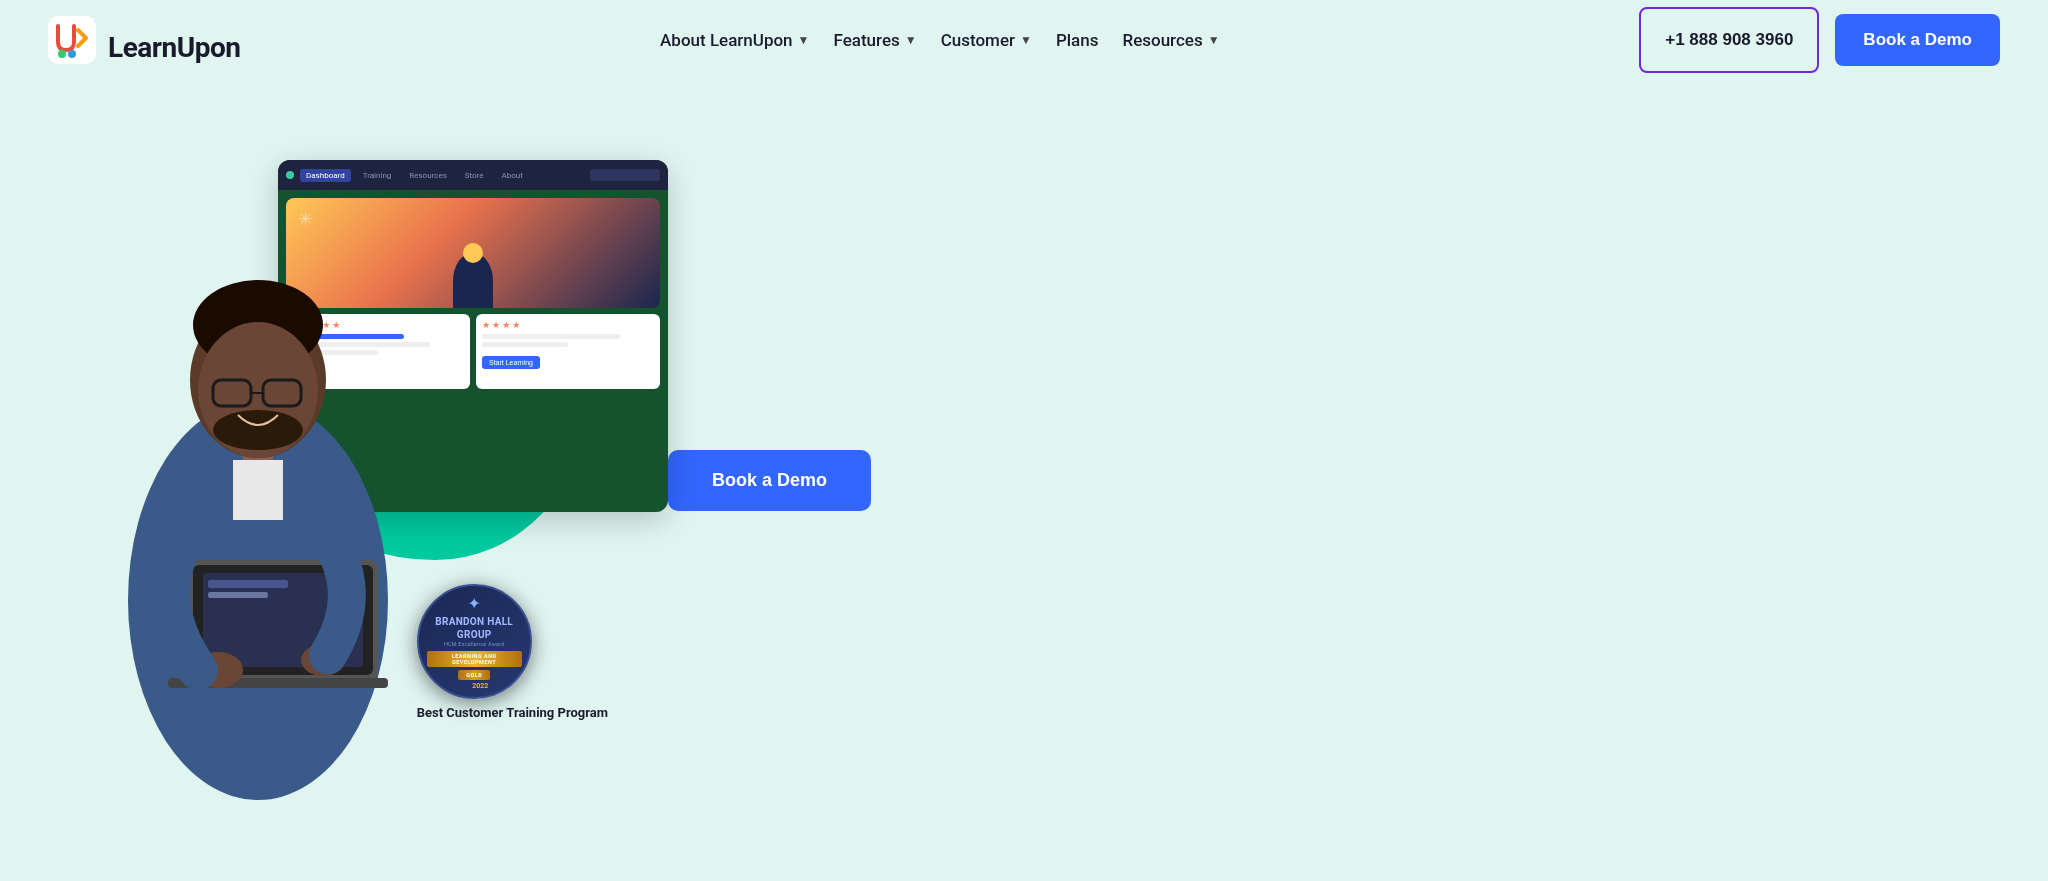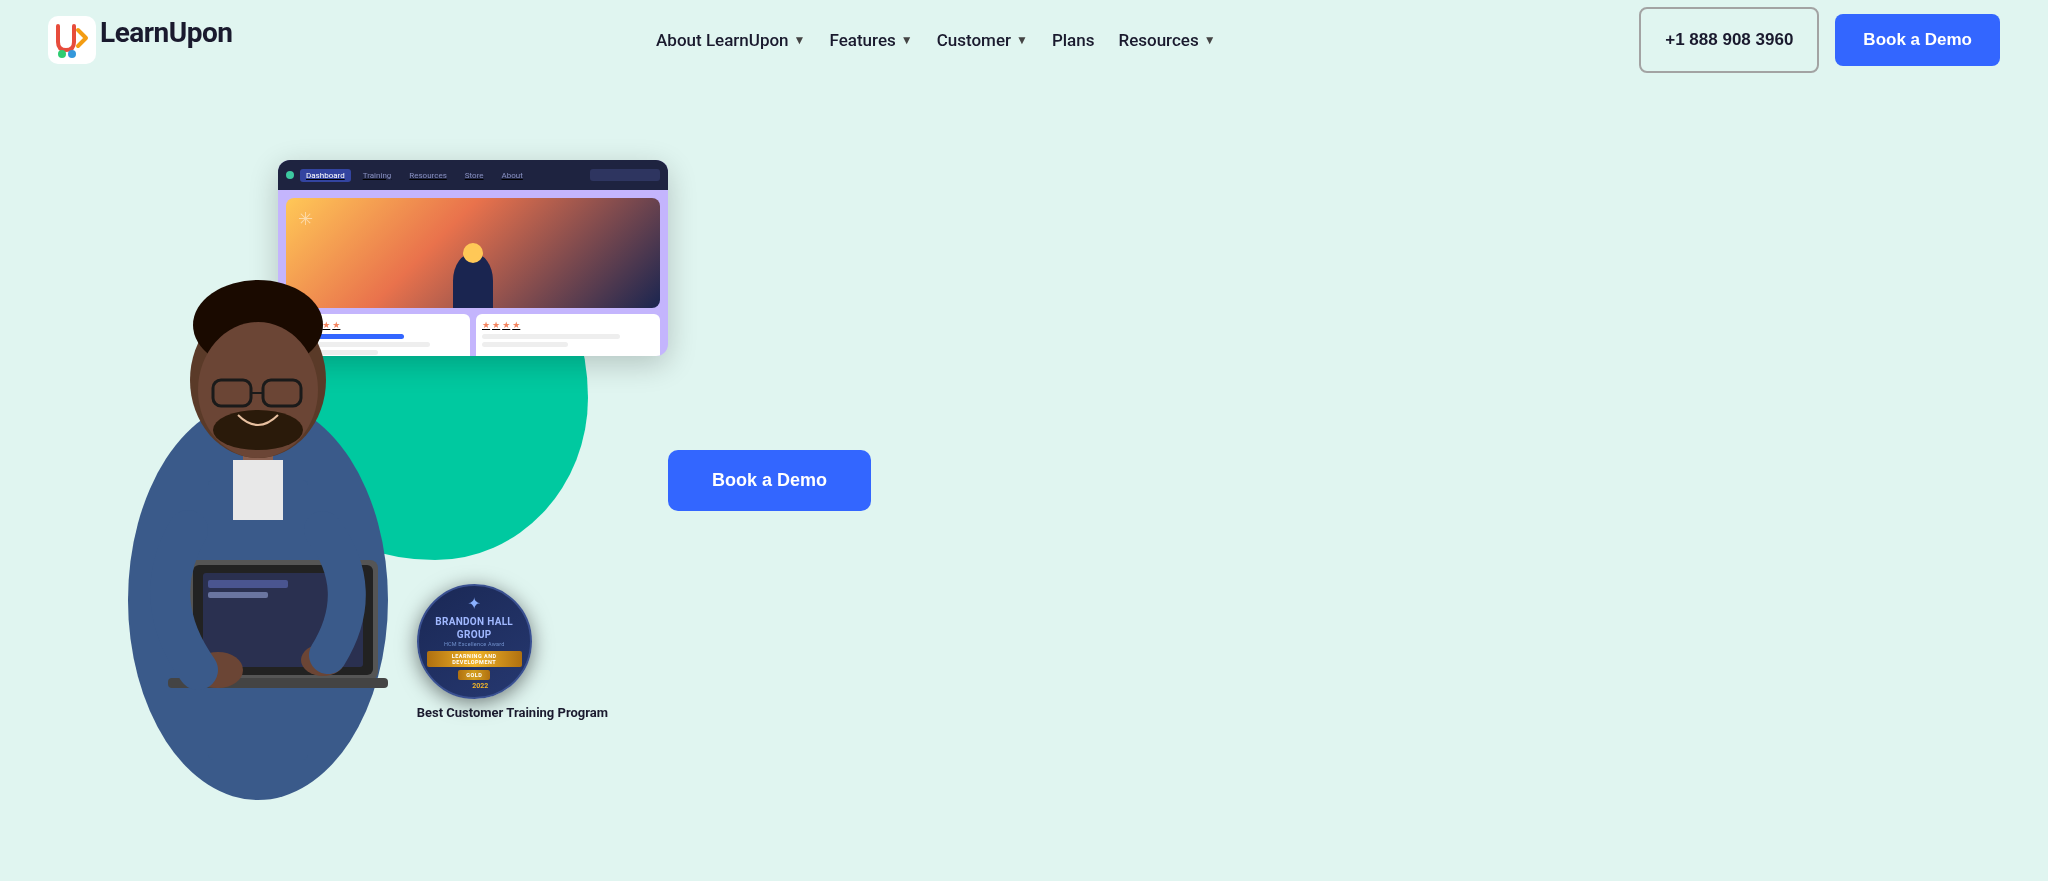--- a/index.html
+++ b/index.html
@@ -18,22 +18,22 @@
       justify-content: space-between;
       padding: 0 48px;
       height: 80px;
       background-color: #e0f5f0;
       position: relative;
       z-index: 10;
     }
 
     .navbar-logo {
       display: flex;
-      align-items: flex-start;
-      gap: 4px;
+      align-items: flex-end;
+      gap: 12px;
       text-decoration: none;
     }
 
     .logo-icon {
       width: 48px;
       height: 48px;
     }
 
     .logo-text {
       font-size: 28px;
@@ -65,21 +65,21 @@
       color: #444;
     }
 
     .navbar-actions {
       display: flex;
       align-items: center;
       gap: 16px;
     }
 
     .btn-phone {
-      border: 2px solid #a3a3a3;
+      border: 2px solid #6d28d9;
       border-radius: 8px;
       padding: 21px 24px;
       background: transparent;
       font-size: 17px;
       font-weight: 600;
       color: #1a1a2e;
       cursor: pointer;
       white-space: nowrap;
     }
 
@@ -158,27 +158,26 @@
       background: #00c9a0;
       border-radius: 50% 50% 45% 55% / 55% 55% 45% 45%;
       z-index: 1;
     }
 
     .ui-mockup {
       position: absolute;
       top: 40px;
       left: 230px;
       width: 390px;
-      height: 196px;
-      background: #c4b5fd;
+      height: 352px;
+      background: #14532d;
       border-radius: 12px;
       z-index: 2;
       box-shadow: 0 8px 30px rgba(0,0,0,0.2);
       overflow: hidden;
-      text-decoration: underline;
     }
 
     .ui-topbar {
       background: #1e2340;
       height: 30px;
       display: flex;
       align-items: center;
       padding: 0 8px;
       gap: 6px;
     }

